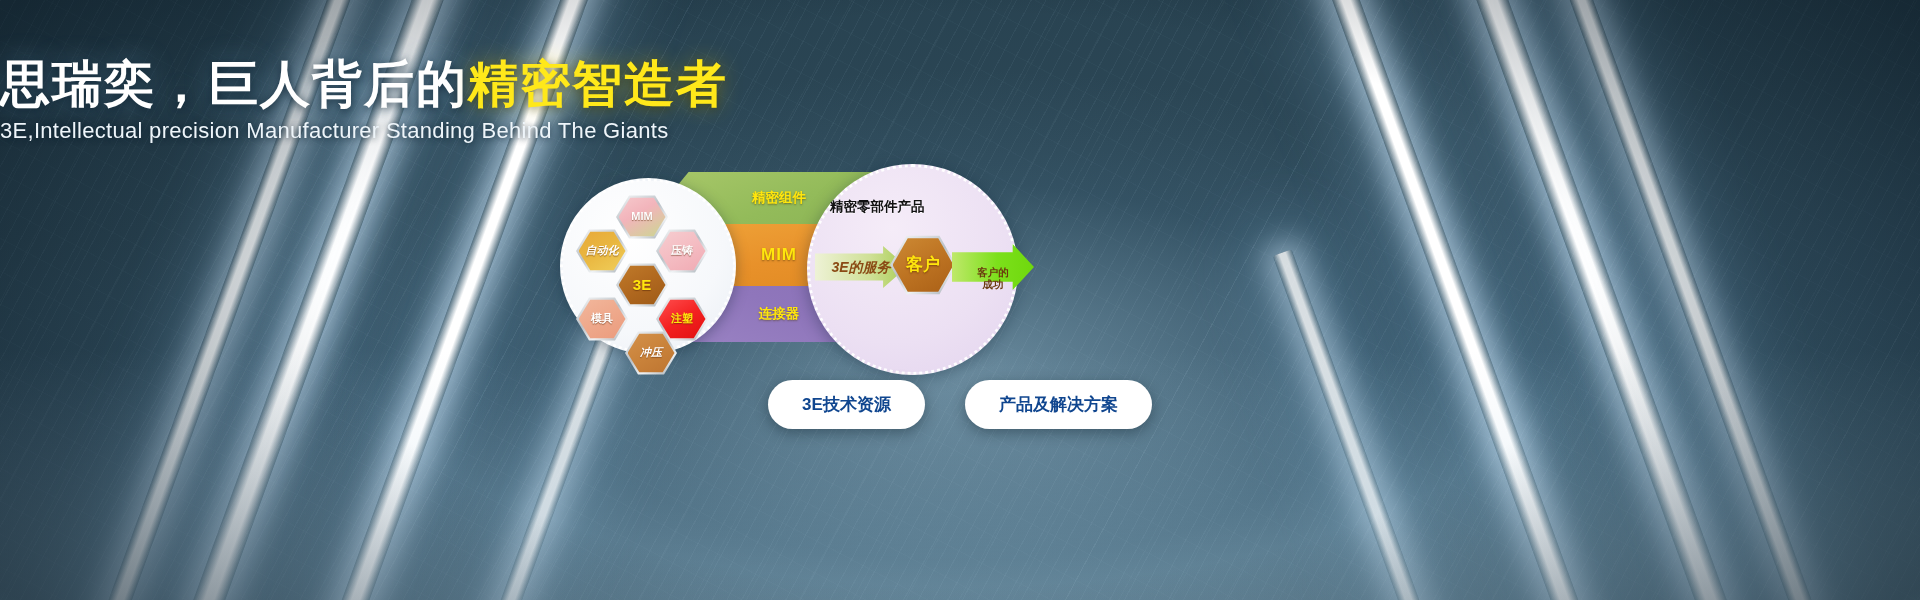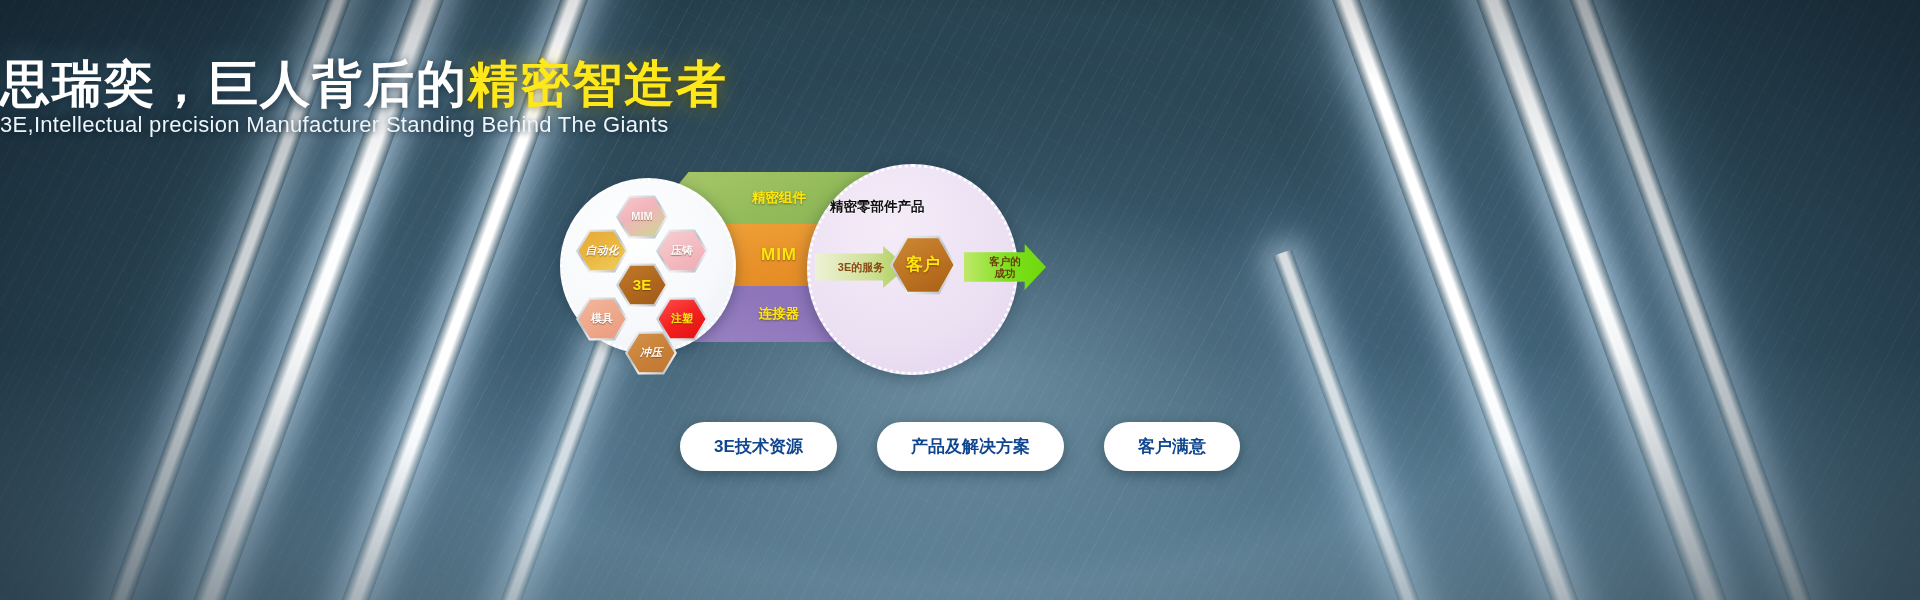--- a/index.html
+++ b/index.html
@@ -29,21 +29,21 @@
   .vign{position:absolute;inset:0;pointer-events:none;
     background:radial-gradient(ellipse 1150px 520px at 50% 50%,rgba(0,0,0,0) 55%,rgba(6,18,27,.55) 100%);}
   .floorglow{position:absolute;left:0;right:0;bottom:0;height:250px;pointer-events:none;
     background:linear-gradient(0deg,rgba(176,206,226,.30),rgba(0,0,0,0));}
 
   
   #head{position:absolute;left:0;right:0;top:58px;text-align:left;}
   #title{font-size:50px;font-weight:bold;letter-spacing:2px;line-height:1.05;
     color:#ffffff;text-shadow:0 2px 10px rgba(10,30,45,.85),0 0 26px rgba(120,170,205,.45);}
   #title .hl{color:#ffe81a;text-shadow:0 2px 10px rgba(40,40,0,.55),0 0 22px rgba(255,225,30,.40);}
-  #sub{margin-top:1px;font-size:22px;color:#eef5fa;letter-spacing:.3px;
+  #sub{margin-top:7px;font-size:22px;color:#eef5fa;letter-spacing:.3px;
     text-shadow:0 1px 6px rgba(10,30,45,.8);}
 
   
   #diagram{position:absolute;left:560px;top:170px;width:440px;height:180px;}
 
   .band{position:absolute;left:86px;width:266px;display:flex;align-items:center;
     justify-content:center;color:#ffe60d;font-weight:bold;font-size:13.5px;
     text-shadow:0 1px 2px rgba(70,50,0,.55);}
   .b-green{top:2px;height:52px;
     background:linear-gradient(160deg,#a9c86a,#93bb5a 55%,#8ab354);
@@ -89,32 +89,32 @@
   .khex{position:absolute;width:66px;height:62px;}
   .khex .inner{background:linear-gradient(150deg,#cd8a34,#bd7322 50%,#a95f16);}
   .khex .tx{color:#ffe60d;font-size:17px;text-shadow:0 1px 2px rgba(80,35,0,.6);}
 
   .arrow{position:absolute;display:flex;align-items:center;justify-content:center;
     font-weight:bold;text-align:center;line-height:1.15;}
   .arrow .ab{position:absolute;inset:0;clip-path:polygon(0 18%,74% 18%,74% 0,100% 50%,74% 100%,74% 82%,0 82%);}
   .arrow .at{position:relative;z-index:2;}
   .a-left{left:255px;top:76px;width:92px;height:42px;}
   .a-left .ab{background:linear-gradient(90deg,#eef2d6,#cfe096 60%,#a9cd55);}
-  .a-left .at{color:#8a4a14;font-size:11px;}
-  .a-right{left:404px;top:74px;width:82px;height:46px;}
+  .a-left .at{color:#8a4a14;font-size:14px;font-style:italic;}
+  .a-right{left:392px;top:74px;width:82px;height:46px;align-items:flex-end;}
   .a-right .ab{background:linear-gradient(90deg,#bfe86a,#7ce01b 55%,#6fd80d);}
   .a-right .at{color:#6a3a0e;font-size:10.5px;}
 
   .rlabel{position:absolute;text-align:left;color:#111111;font-weight:bold;
     text-shadow:0 1px 0 rgba(255,255,255,.65);}
   .rl-top{left:270px;top:28px;width:165px;font-size:13.5px;}
   .rl-bot{left:258px;top:130px;width:190px;font-size:13.5px;line-height:1.25;}
 
   
-  #pills{position:absolute;left:0;right:0;top:422px;display:flex;justify-content:center;gap:40px;}
+  #pills{position:absolute;left:0;right:0;top:380px;display:flex;justify-content:center;gap:40px;}
   .pill{background:#ffffff;border-radius:26px;padding:13px 34px;font-size:17px;font-weight:bold;
     color:#10468f;box-shadow:0 4px 14px rgba(8,25,38,.38);cursor:pointer;white-space:nowrap;}
 </style>
 </head>
 <body>
 
 <div id="stage">
 
   <div class="strip" style="left:318px;top:-120px;width:30px;height:760px;transform:rotate(20deg);">
     <div class="core"></div>
@@ -220,16 +220,15 @@
         <span>客户的</span><br>
         <span>成功</span>
       </span>
       </div>
 
   </div>
 
   <div id="pills">
     <div class="pill">3E技术资源</div>
     <div class="pill">产品及解决方案</div>
-    <div class="pill">客户满意</div>
   </div>
 
 </div>
 
 </body></html>

